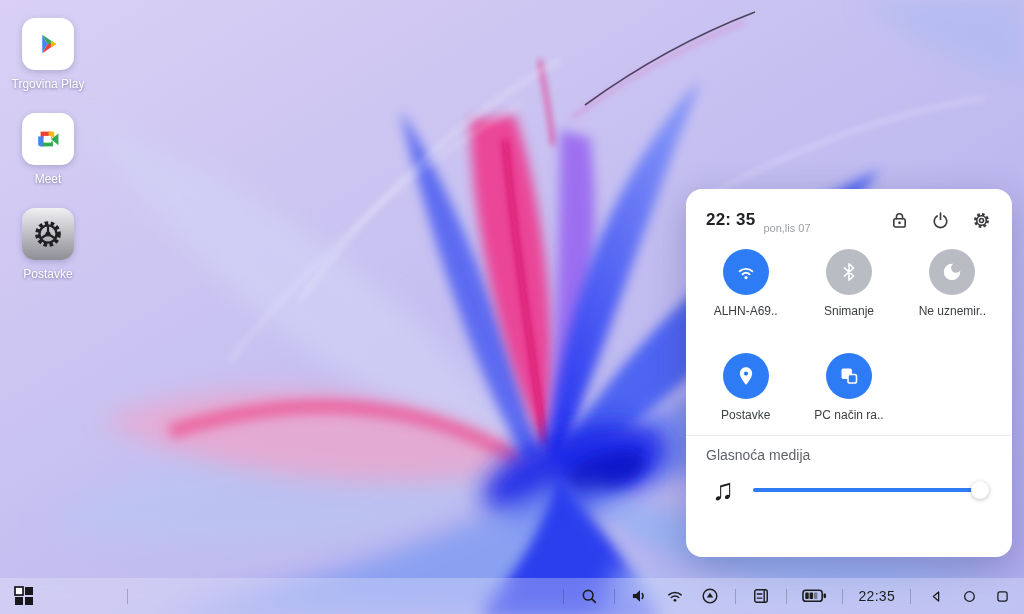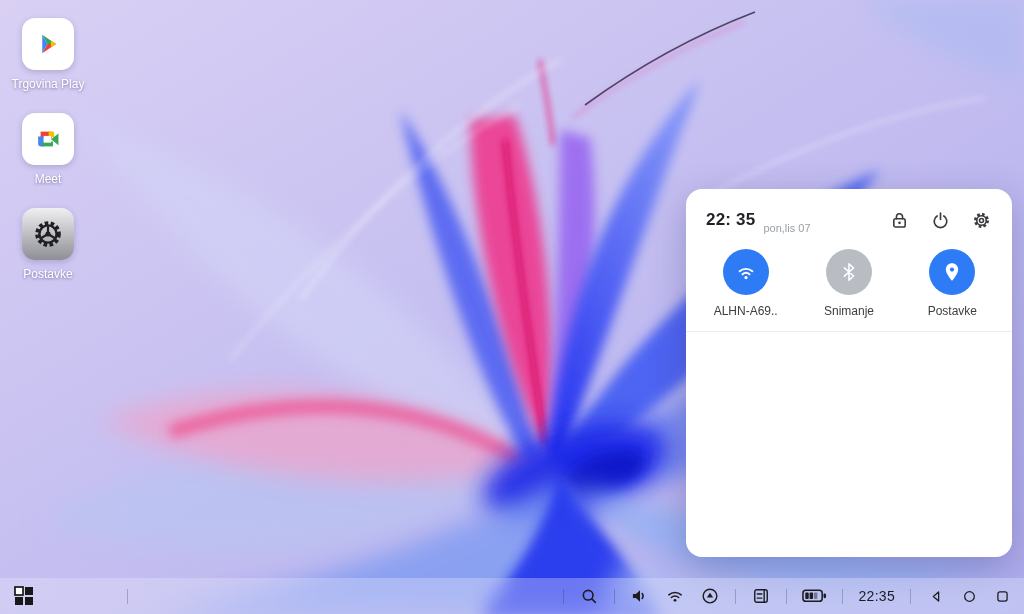--- a/index.html
+++ b/index.html
@@ -200,38 +200,66 @@
 
     <div class="qs-toggle">
       <div class="qs-circle">
         <svg width="22" height="22" viewBox="0 0 24 24" fill="none" stroke="#fff" stroke-width="1.7" stroke-linejoin="round" stroke-linecap="round">
           <path d="M7 7.5 L17 16.4 L12 21 L12 3 L17 7.6 L7 16.5"></path>
         </svg>
       </div>
       <div class="qs-label">Snimanje</div>
     </div>
 
+    <div class="qs-toggle">
+      <div class="qs-circle">
+        <svg width="22" height="22" viewBox="0 0 24 24">
+          <path d="M12 3a9 9 0 1 0 9 9c0-.46-.04-.92-.1-1.36a5.39 5.39 0 0 1-4.4 2.26 5.4 5.4 0 0 1-3.14-9.8c-.44-.06-.9-.1-1.36-.1z" fill="#fff"></path>
+        </svg>
+      </div>
+      <div class="qs-label">Ne uznemir..</div>
+    </div>
 
 
     <div class="qs-toggle">
       <div class="qs-circle on">
         <svg width="22" height="22" viewBox="0 0 24 24">
           <path d="M12 2.5c-3.7 0-6.7 3-6.7 6.7 0 5 6.7 12.3 6.7 12.3s6.7-7.3 6.7-12.3c0-3.7-3-6.7-6.7-6.7z" fill="#fff"></path>
           <circle cx="12" cy="9.3" r="2.3" fill="#2e7bf6"></circle>
         </svg>
       </div>
       <div class="qs-label">Postavke</div>
     </div>
 
 
+    <div class="qs-toggle">
+      <div class="qs-circle on">
+        <svg width="24" height="24" viewBox="0 0 24 24">
+          <rect x="4.5" y="4.5" width="10.5" height="10.5" rx="1.8" fill="#fff"></rect>
+          <rect x="11" y="10.5" width="8.5" height="8.5" rx="1.8" fill="#2e7bf6" stroke="#fff" stroke-width="1.6"></rect>
+        </svg>
+      </div>
+      <div class="qs-label">PC način ra..</div>
+    </div>
 
   </div>
 
   <div class="qp-divider"></div>
 
+  <div class="qp-volume">
+    <div class="vol-title">Glasnoća medija</div>
+    <div class="vol-row">
+      <span class="note-glyph">♫</span>
+      <div class="vol-slider">
+        <div class="vol-track"></div>
+        <div class="vol-fill" style="width: 95%;"></div>
+        <div class="vol-handle" style="left: calc(95% - 9px);"></div>
+      </div>
+    </div>
+  </div>
 </div>
 
 <div class="taskbar">
   <div class="tb-left">
     <div class="tb-item">
       <svg width="22" height="22" viewBox="0 0 22 22">
         <rect x="2" y="2" width="8" height="8" fill="#ffffff" stroke="#18181a" stroke-width="1.7"></rect>
         <rect x="12" y="2" width="8" height="8" fill="#18181a"></rect>
         <rect x="2" y="12" width="8" height="8" fill="#18181a"></rect>
         <rect x="12" y="12" width="8" height="8" fill="#18181a"></rect>

